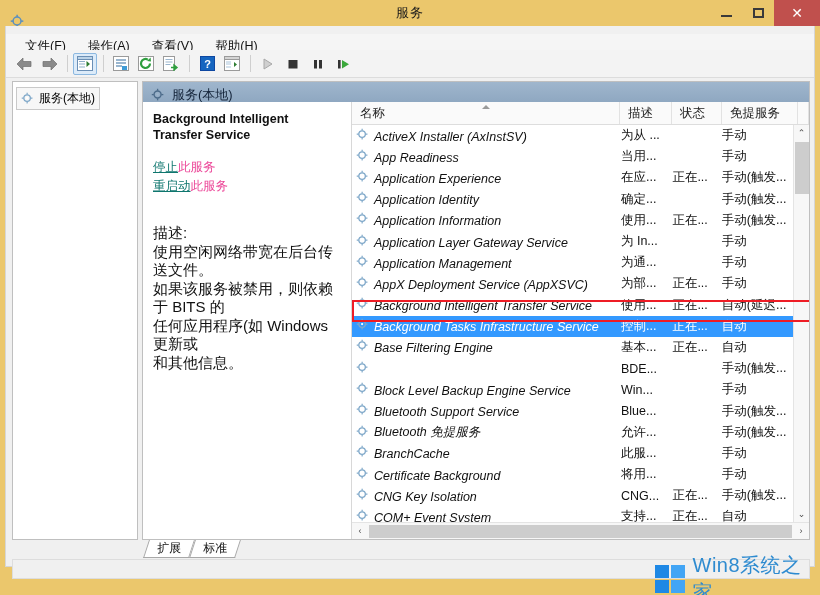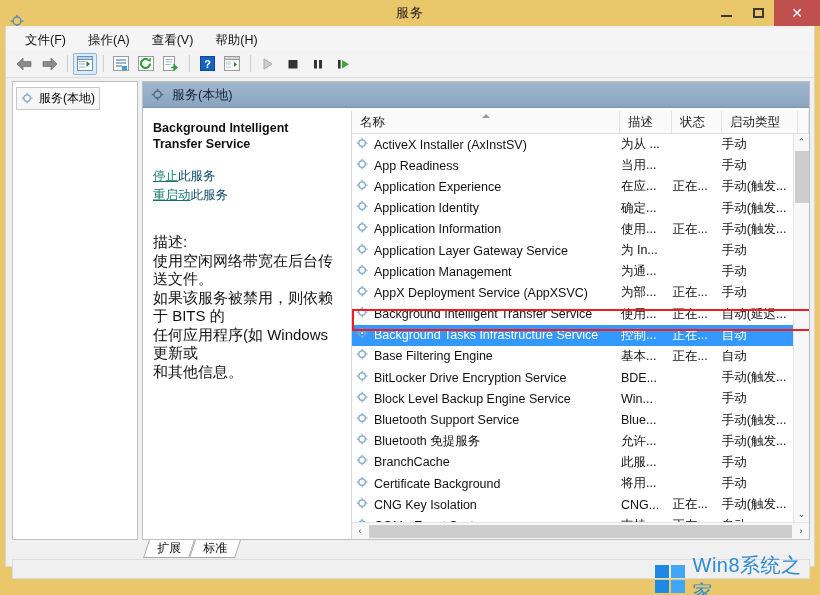--- a/index.html
+++ b/index.html
@@ -51,21 +51,21 @@
   .window {
     position: absolute; left: 5px; top: 26px;
     width: 810px; height: 541px;
     background: #F0F0F0;
     border: 1px solid #D6D6D6;
     border-top: none;
   }
 
   
   .menubar {
-    position: absolute; left: 0; top: 2px; width: 100%; height: 24px;
+    position: absolute; left: 0; top: 8px; width: 100%; height: 24px;
     background: #F5F5F5;
     display: flex; align-items: center;
     padding-left: 8px;
   }
   .menu-item {
     padding: 3px 11px; font-size: 12.5px; color: #111;
   }
 
   
   .toolbar {
@@ -109,34 +109,34 @@
   .pane-header {
     height: 26px;
     background: linear-gradient(to bottom, #9FB6CD, #8BA4BE);
     border-bottom: 1px solid #7C93AC;
     display: flex; align-items: center; gap: 8px;
     padding-left: 8px;
     color: #14243A; font-size: 13px;
   }
 
   .split {
-    position: absolute; left: 0; top: 29px; width: 100%; bottom: 0;
+    position: absolute; left: 0; top: 20px; width: 100%; bottom: 0;
     display: flex;
   }
   .detail-pane {
     width: 209px; background: #FFFFFF;
     padding: 9px 10px 0 10px;
     border-right: 1px solid #D8D8D8;
   }
   .detail-title {
     font-weight: bold; font-size: 12.5px; color: #111; line-height: 16px;
   }
   .detail-links { margin-top: 15px; line-height: 19px; font-size: 12.5px; }
   .lnk { color: #0f766e; text-decoration: underline; cursor: pointer; }
-  .lnk-tail { color: #0c4a6e; }
+  .lnk-tail { color: #ec4899; }
   .detail-desc { margin-top: 28px; font-size: 15px; color: #111; line-height: 18.5px; }
 
   
   .table-pane {
     flex: 1; position: relative; background: #fff; overflow: hidden;
   }
   .thead {
     display: flex; height: 23px;
     background: #FAFAFA;
     border-bottom: 1px solid #DDD;
@@ -162,21 +162,21 @@
   }
   .rows { position: absolute; left: 0; top: 23px; right: 16px; bottom: 17px; overflow: hidden; }
   .row {
     display: flex; height: 21.2px; align-items: center;
     font-size: 12.5px; color: #111;
     position: relative;
   }
   .row.sel { background: #3399FF; color: #fff; }
   .row.sel .cell { color: #fff; }
   .cell { overflow: hidden; white-space: nowrap; }
-  .c1 { width: 268px; display: flex; align-items: center; gap: 5px; padding-left: 4px; }
+  .c1 { width: 268px; display: flex; align-items: flex-end; gap: 5px; padding-left: 4px; font-style: italic; }
   .c2 { width: 52px; padding-left: 4px; }
   .c3 { width: 50px; padding-left: 4px; }
   .c4 { width: 76px; padding-left: 4px; }
 
   .redbox {
     position: absolute;
     left: 0px; top: 198px;
     width: 635px; height: 22px;
     border: 2px solid #EE1C25;
     pointer-events: none;
@@ -430,21 +430,21 @@
         </div>
 
         <div class="table-pane">
           <div class="thead">
             <div class="th c-name">
               <span>名称</span>
               <span class="sort-caret"></span>
             </div>
             <div class="th c-desc">描述</div>
             <div class="th c-state">状态</div>
-            <div class="th c-start">启动类型</div>
+            <div class="th c-start">免提服务</div>
             <div class="th c-pad"></div>
           </div>
 
           <div class="rows" id="rows">
               <div class="row">
                 <div class="cell c1">
                   <span><svg width="13" height="13" viewBox="0 0 16 16">
                       <circle cx="7.5" cy="7.5" r="4" fill="none" stroke="#7FA8C9" stroke-width="1.6"></circle>
                       <circle cx="7.5" cy="7.5" r="1.4" fill="#ffffff"></circle>
                       <g fill="#7FA8C9">
@@ -645,21 +645,20 @@
                   <span><svg width="13" height="13" viewBox="0 0 16 16">
                       <circle cx="7.5" cy="7.5" r="4" fill="none" stroke="#7FA8C9" stroke-width="1.6"></circle>
                       <circle cx="7.5" cy="7.5" r="1.4" fill="#ffffff"></circle>
                       <g fill="#7FA8C9">
                         <rect x="6.8" y="0.9" width="1.5" height="2.3"></rect>
                         <rect x="6.8" y="11.8" width="1.5" height="2.3"></rect>
                         <rect x="0.9" y="6.8" width="2.3" height="1.5"></rect>
                         <rect x="11.8" y="6.8" width="2.3" height="1.5"></rect>
                       </g>
                     </svg></span>
-                  <span>BitLocker Drive Encryption Service</span>
                 </div>
                 <div class="cell c2">BDE...</div>
                 <div class="cell c3"></div>
                 <div class="cell c4">手动(触发...</div>
               </div>
               <div class="row">
                 <div class="cell c1">
                   <span><svg width="13" height="13" viewBox="0 0 16 16">
                       <circle cx="7.5" cy="7.5" r="4" fill="none" stroke="#7FA8C9" stroke-width="1.6"></circle>
                       <circle cx="7.5" cy="7.5" r="1.4" fill="#ffffff"></circle>

